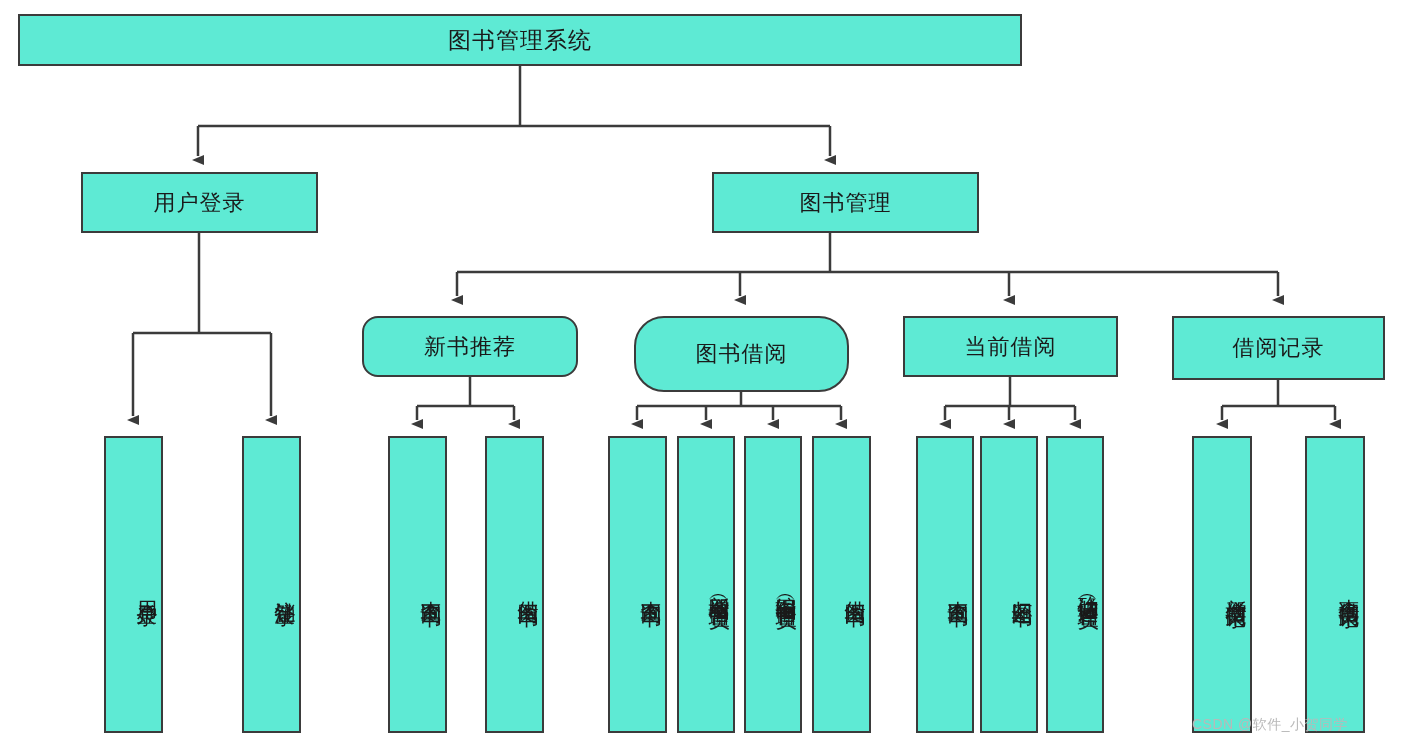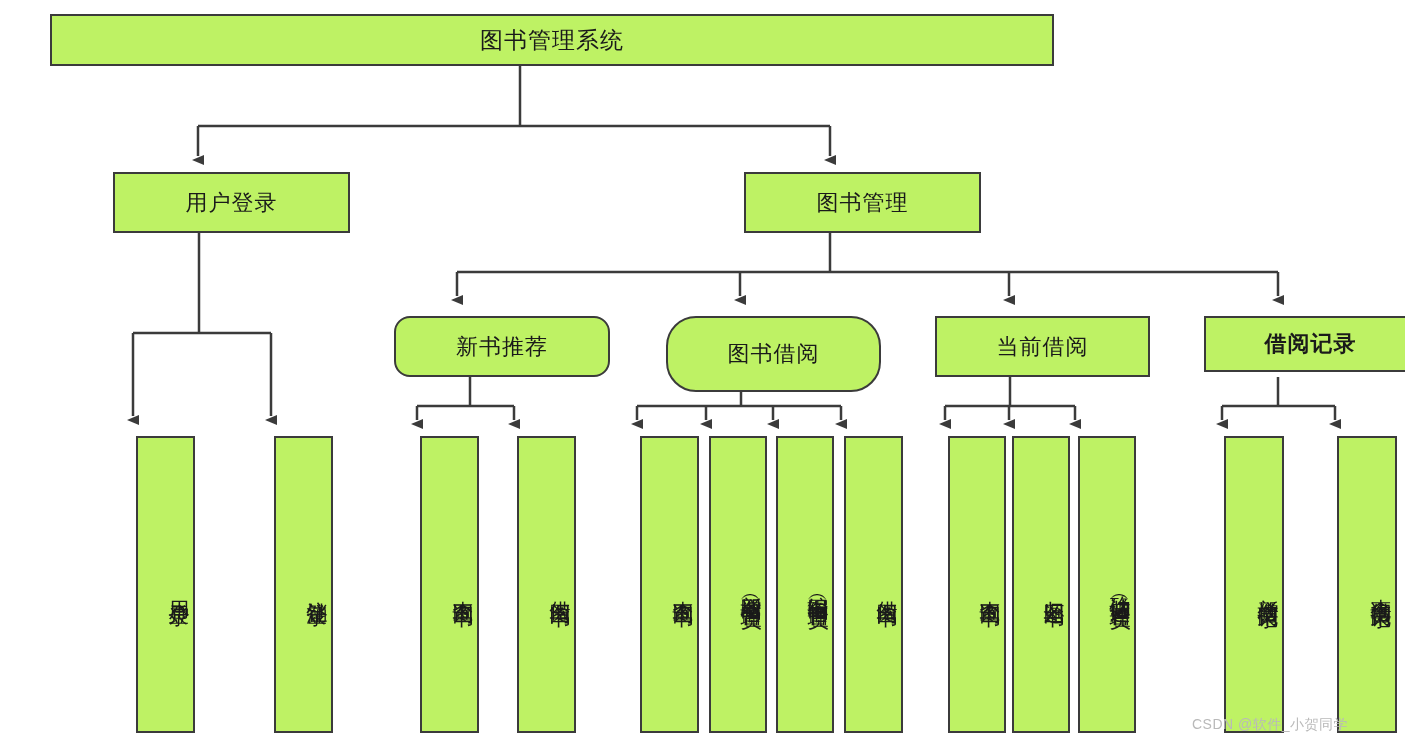--- a/index.html
+++ b/index.html
@@ -22,27 +22,26 @@
     left: 0;
     top: 0;
     width: 1405px;
     height: 747px;
     pointer-events: none;
   }
   .node {
     position: absolute;
     box-sizing: border-box;
     border: 2px solid #3b3b3b;
-    background: #bef264;
+    background: #5eead4;
     display: flex;
     align-items: center;
     justify-content: center;
     text-align: center;
     color: #1a1a1a;
-    margin-left: 32px;
   }
   .node.horiz {
     font-size: 22px;
     letter-spacing: 1px;
   }
   .node.root {
     font-size: 23px;
   }
   .node.vert {
     writing-mode: vertical-rl;
@@ -121,34 +120,34 @@
     </g>
   </svg>
 
   <div class="node horiz root" style="left:18px; top:14px; width:1004px; height:52px;">
     <span class="label">图书管理系统</span>
   </div>
 
   <div class="node horiz" style="left:81px; top:172px; width:237px; height:61px;">
     <span class="label">用户登录</span>
   </div>
-  <div class="node horiz" style="left:712px; top:172px; width:237px; height:61px;">
+  <div class="node horiz" style="left:712px; top:172px; width:267px; height:61px;">
     <span class="label">图书管理</span>
   </div>
 
   <div class="node horiz" style="left:362px; top:316px; width:216px; height:61px;border-radius:16px;">
     <span class="label">新书推荐</span>
   </div>
   <div class="node horiz" style="left:634px; top:316px; width:215px; height:76px;border-radius:30px;">
     <span class="label">图书借阅</span>
   </div>
   <div class="node horiz" style="left:903px; top:316px; width:215px; height:61px;">
     <span class="label">当前借阅</span>
   </div>
-  <div class="node horiz" style="left:1172px; top:316px; width:213px; height:56px;font-weight:bold;">
+  <div class="node horiz" style="left:1172px; top:316px; width:213px; height:64px;">
     <span class="label">借阅记录</span>
   </div>
 
   <div class="node vert" style="left:104px; top:436px; width:59px; height:297px;">
     <span class="label">用户登录</span>
   </div>
   <div class="node vert" style="left:242px; top:436px; width:59px; height:297px;">
     <span class="label">注销登录</span>
   </div>
 

